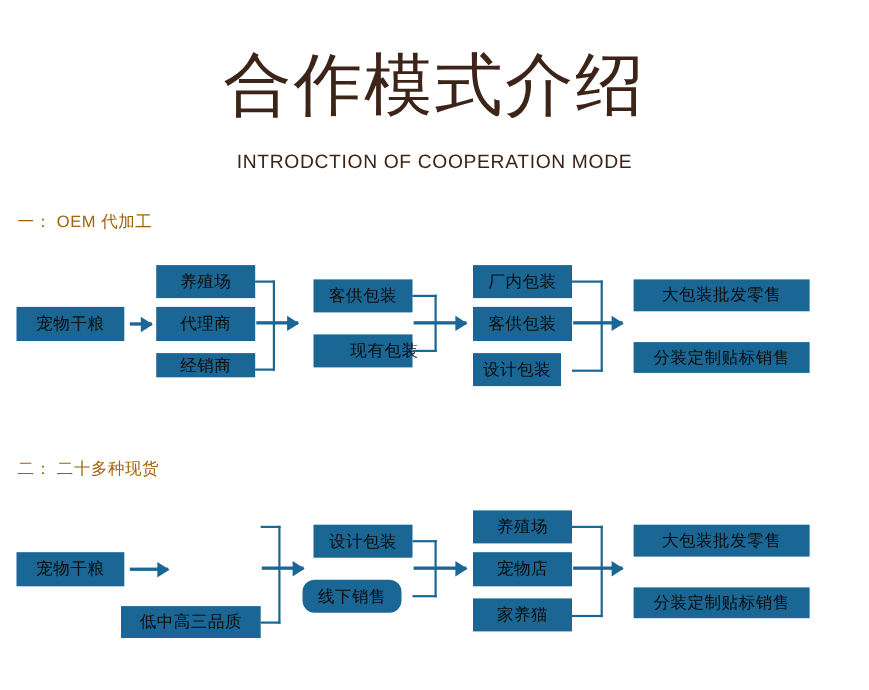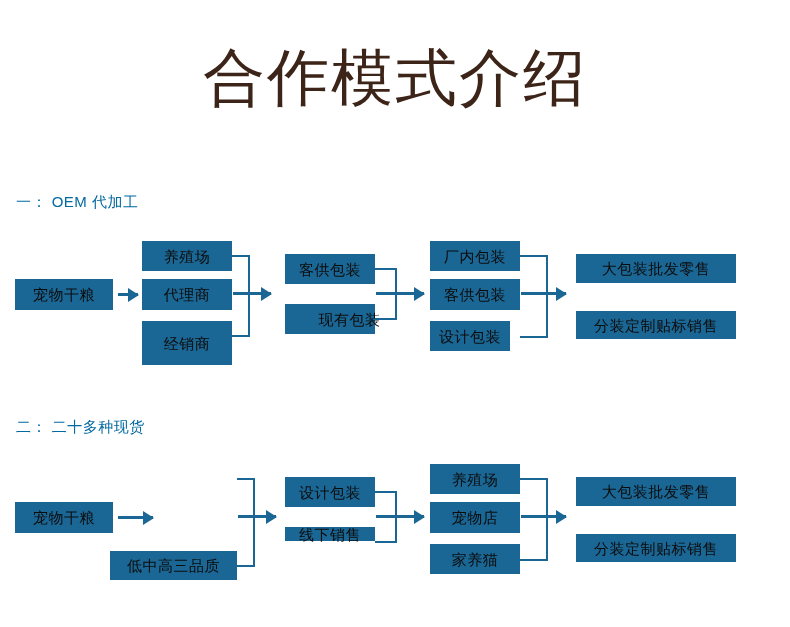--- a/index.html
+++ b/index.html
@@ -45,21 +45,21 @@
     line-height: 22px;
     letter-spacing: 0.6px;
     color: #3d2418;
     white-space: nowrap;
   }
   
   .section-label {
     position: absolute;
     font-size: 15px;
     line-height: 20px;
-    color: #0369a1;
+    color: #a16207;
     white-space: nowrap;
     letter-spacing: 0.5px;
   }
   #sec1-label { left: 16px; top: 176px; }
   #sec2-label { left: 16px; top: 401px; }
 
   
   .fbox {
     position: absolute;
     background: #1a6694;
@@ -100,30 +100,31 @@
     border-top: 7px solid transparent;
     border-bottom: 7px solid transparent;
   }
 </style>
 </head>
 <body>
 
 <div class="page">
 
   <div class="main-title">合作模式介绍</div>
+  <div class="sub-title">INTRODCTION OF COOPERATION MODE</div>
 
   <div class="section-label" id="sec1-label">一： OEM 代加工</div>
 
   <div class="fbox" style="left:15px; top:263px; width:98px; height:31px;">宠物干粮</div>
 
   <div class="arrow" style="left:118px; top:277px; width:20px;"></div>
 
   <div class="fbox" style="left:142px; top:225px; width:90px; height:30px;">养殖场</div>
   <div class="fbox" style="left:142px; top:263px; width:90px; height:31px;">代理商</div>
-  <div class="fbox" style="left:142px; top:305px; width:90px; height:44px;">经销商</div>
+  <div class="fbox" style="left:142px; top:305px; width:90px; height:22px;">经销商</div>
 
   <div class="hline" style="left:232px; top:239px; width:18px;"></div>
   <div class="hline" style="left:232px; top:319px; width:18px;"></div>
   <div class="vline" style="left:248px; top:239px; height:82px;"></div>
   <div class="arrow" style="left:233px; top:276px; width:38px;"></div>
 
   <div class="fbox" style="left:285px; top:238px; width:90px; height:30px;">客供包装</div>
   <div class="fbox" style="left:285px; top:288px; width:90px; height:30px;padding-left:39px;">现有包装</div>
 
   <div class="hline" style="left:375px; top:252px; width:22px;"></div>
@@ -150,21 +151,21 @@
   <div class="arrow" style="left:118px; top:500px; width:35px;"></div>
 
   <div class="fbox" style="left:110px; top:535px; width:127px; height:29px;">低中高三品质</div>
 
   <div class="hline" style="left:237px; top:462px; width:18px;"></div>
   <div class="hline" style="left:237px; top:549px; width:18px;"></div>
   <div class="vline" style="left:253px; top:462px; height:89px;"></div>
   <div class="arrow" style="left:238px; top:499px; width:38px;"></div>
 
   <div class="fbox" style="left:285px; top:461px; width:90px; height:30px;">设计包装</div>
-  <div class="fbox" style="left:285px; top:511px; width:90px; height:14px;">线下销售</div>
+  <div class="fbox" style="left:275px; top:511px; width:90px; height:30px;border-radius:11px;">线下销售</div>
 
   <div class="hline" style="left:375px; top:475px; width:22px;"></div>
   <div class="hline" style="left:375px; top:525px; width:22px;"></div>
   <div class="vline" style="left:395px; top:475px; height:52px;"></div>
   <div class="arrow" style="left:376px; top:499px; width:48px;"></div>
 
   <div class="fbox" style="left:430px; top:448px; width:90px; height:30px;">养殖场</div>
   <div class="fbox" style="left:430px; top:528px; width:90px; height:30px;">家养猫</div>
   <div class="fbox" style="left:430px; top:486px; width:90px; height:31px;">宠物店</div>
 

